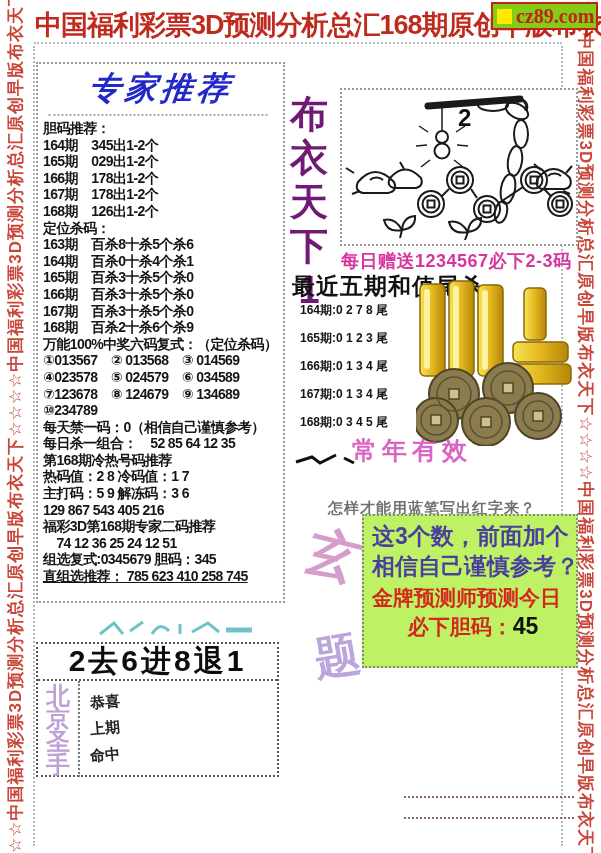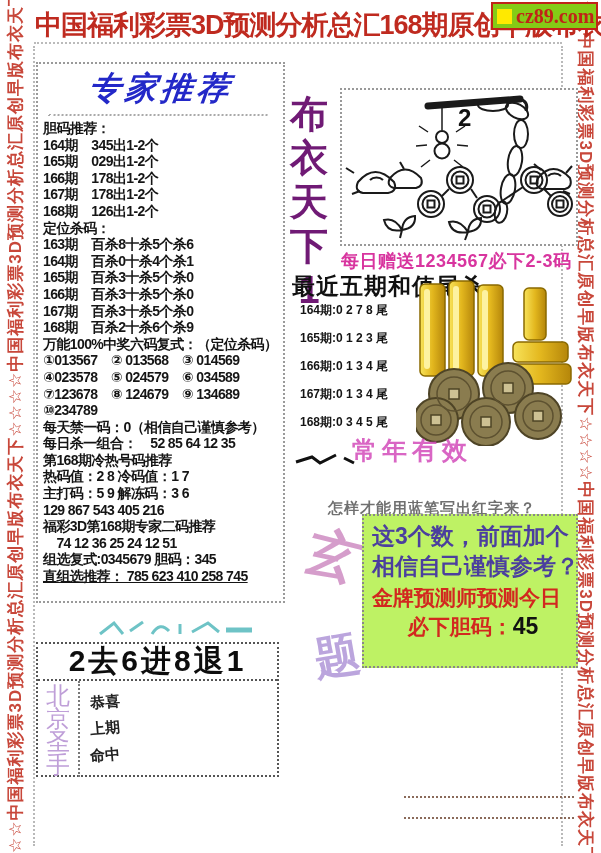--- a/index.html
+++ b/index.html
@@ -67,21 +67,21 @@
   .side-char2{position:absolute;left:314px;top:626px;font-size:46px;color:#9f7fd0;opacity:.7;
         transform:rotate(-10deg);font-weight:bold;}
 
   
   .teal-deco{position:absolute;left:92px;top:616px;}
   .bottom-box{position:absolute;left:36px;top:642px;width:243px;height:135px;
         border:2px dotted #555;box-sizing:border-box;background:#fff;}
   .headline{font-size:30px;font-weight:bold;color:#0d0d0d;text-align:center;letter-spacing:3px;
         border-bottom:2px dotted #555;line-height:33px;height:35px;}
   .bottom-inner{display:flex;height:96px;}
-  .signer{width:40px;font-size:24px;line-height:23px;color:#bf9fd8;font-weight:normal;
+  .signer{width:40px;font-size:24px;line-height:23px;color:#bf9fd8;font-weight:bold;
         text-align:center;word-break:break-all;padding-top:3px;}
   .poem{flex:1;font-size:21px;font-weight:bold;color:#141414;line-height:23.5px;
         padding:2px 0 0 6px;letter-spacing:5px;}
   .congrats{width:52px;border-left:2px dotted #777;font-size:15px;font-weight:bold;color:#222;
         display:flex;flex-direction:column;justify-content:space-around;align-items:center;
         padding:8px 0;box-sizing:border-box;}
   .congrats div{transform:rotate(-5deg);}
 
   .bdotsA{position:absolute;left:404px;top:796px;width:170px;border-top:2px dotted #8a6a5a;}
   .bdotsB{position:absolute;left:404px;top:817px;width:170px;border-top:2px dotted #8a6a5a;}

